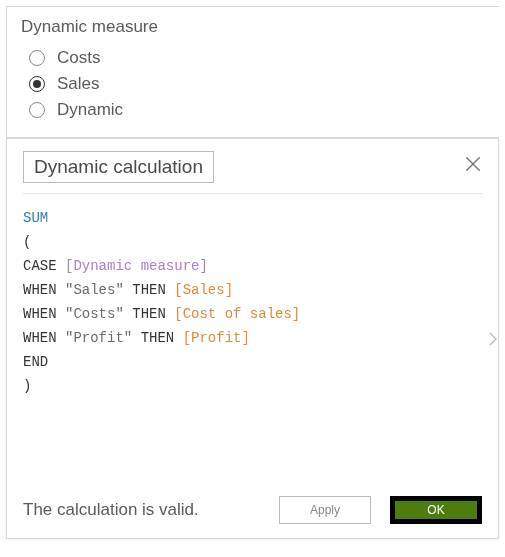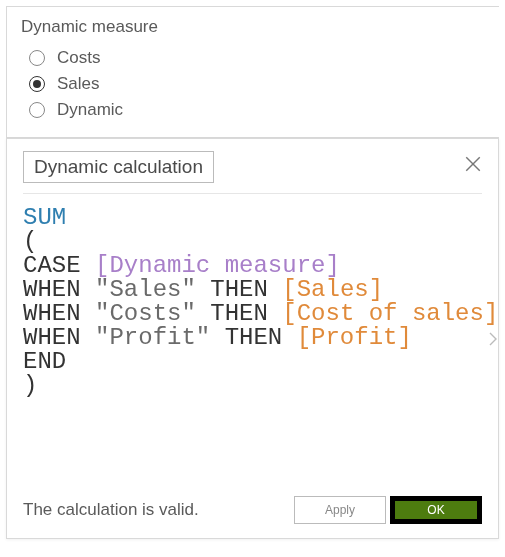--- a/index.html
+++ b/index.html
@@ -95,21 +95,21 @@
   }
   .close-btn svg { width: 18px; height: 18px; display:block; }
   .calc-divider {
     border: none;
     border-top: 1px solid #e6e6e6;
     margin: 0 16px;
   }
   .code-area {
     padding: 12px 16px 50px 16px;
     font-family: "Courier New", Courier, monospace;
-    font-size: 24px;
+    font-size: 14px;
     line-height: 24px;
     white-space: pre;
     color: #333;
     position: relative;
     min-height: 230px;
   }
   .tok-func   { color: #2f7fb0; }
   .tok-kw     { color: #333333; font-weight: normal; }
   .tok-param  { color: #a87fc9; }
   .tok-str    { color: #6a6a6a; }
@@ -121,21 +121,21 @@
     transform: translateY(-50%);
     color: #bbb;
     cursor: pointer;
     padding: 6px 2px;
   }
   .expand-arrow svg { width: 8px; height: 14px; display:block; }
   .calc-footer {
     padding: 10px 16px 14px 16px;
     display: flex;
     align-items: center;
-    gap: 4px;
+    gap: 19px;
   }
   .status-text {
     font-size: 17px;
     color: #5a5a5a;
     flex: 1 1 auto;
   }
   .btn {
     min-width: 92px;
     height: 28px;
     font-size: 12px;

